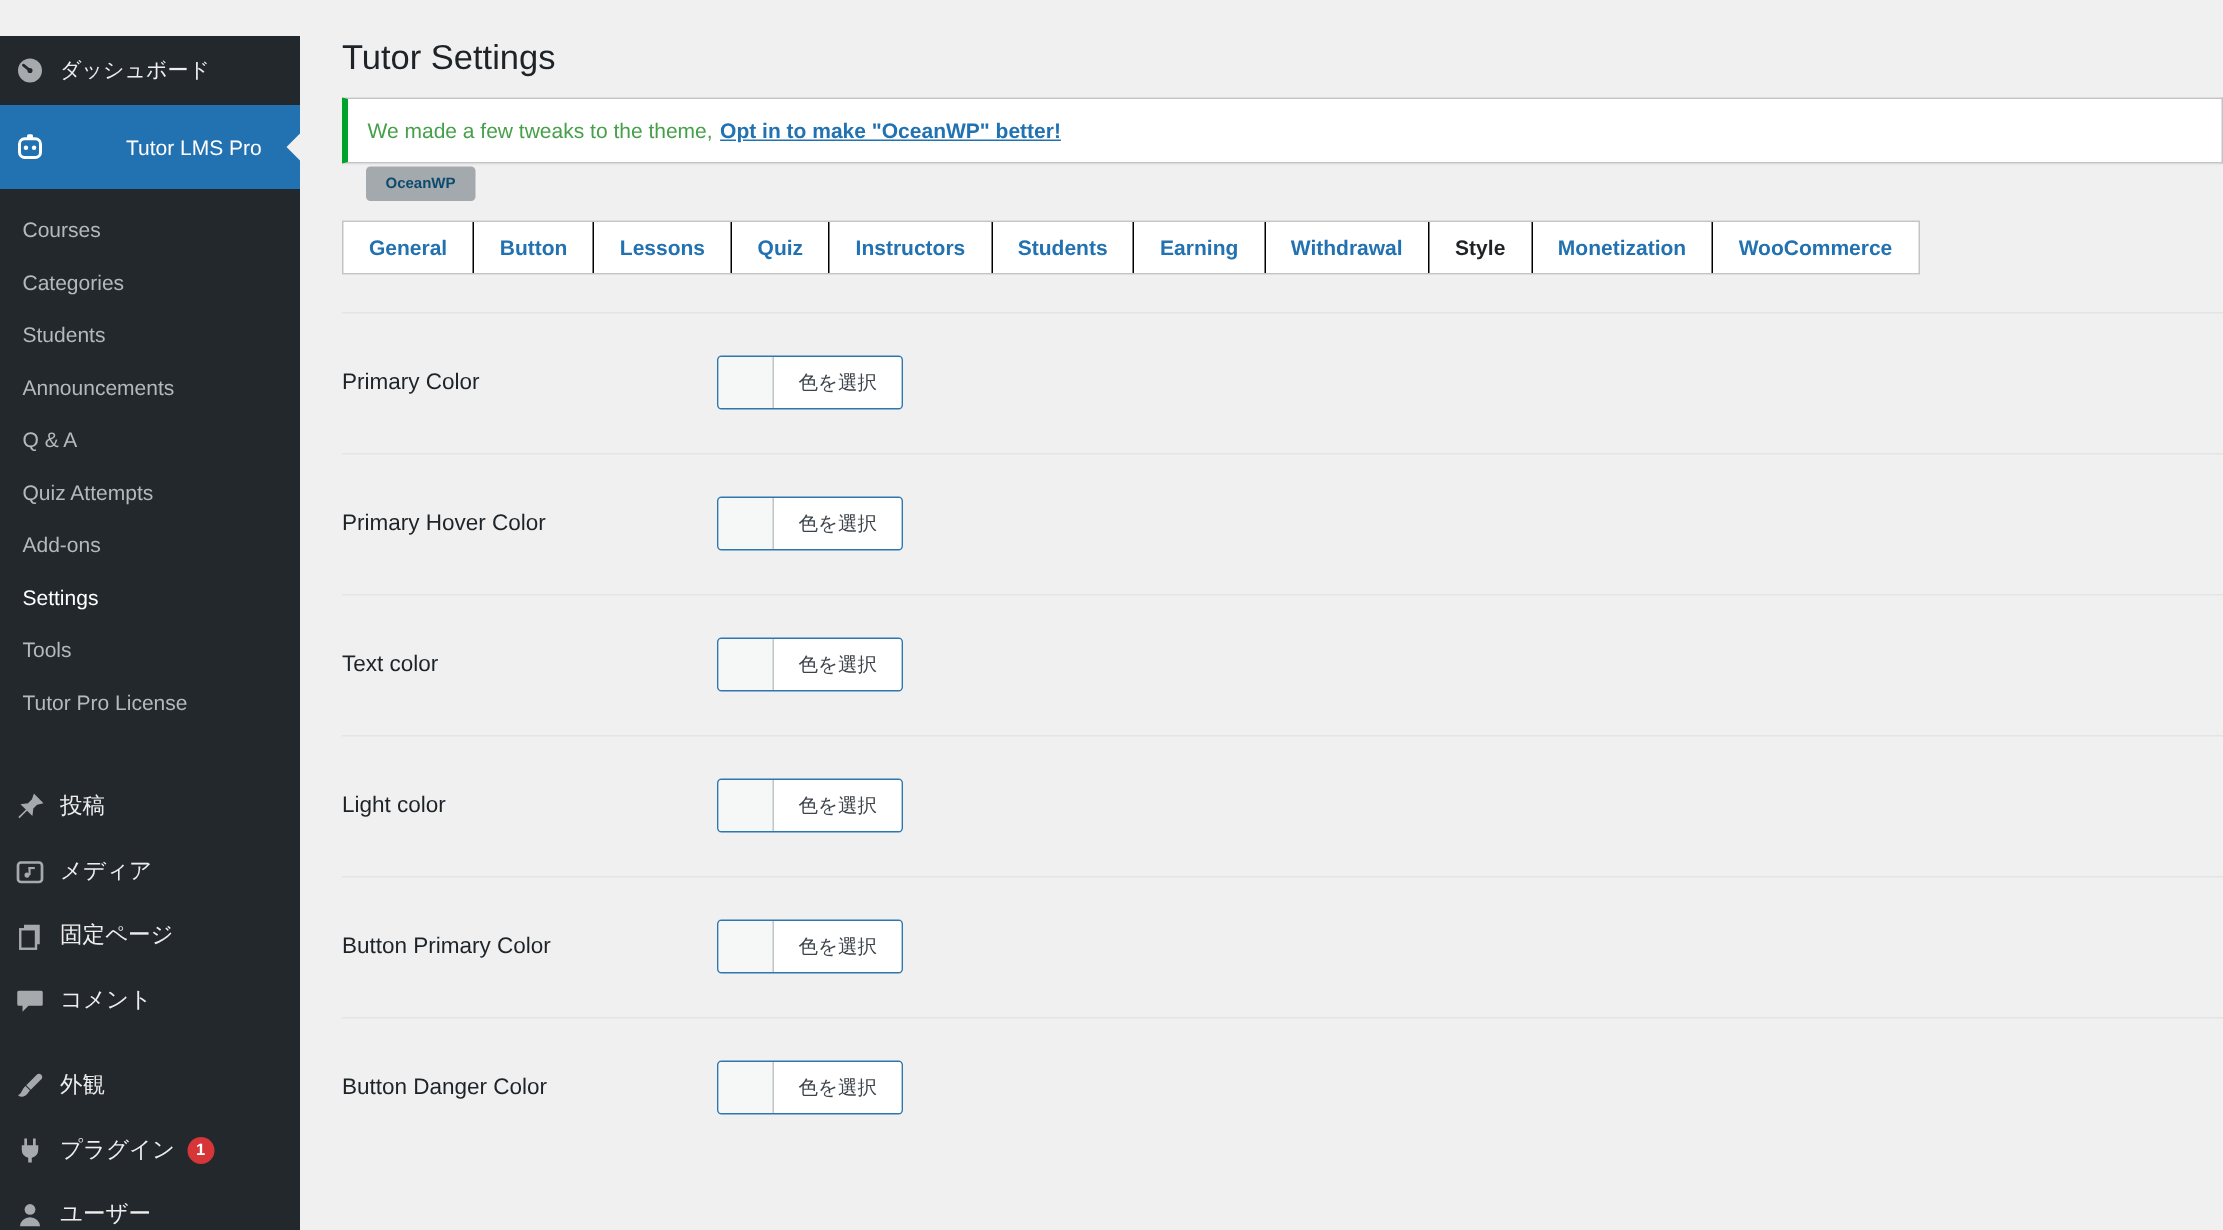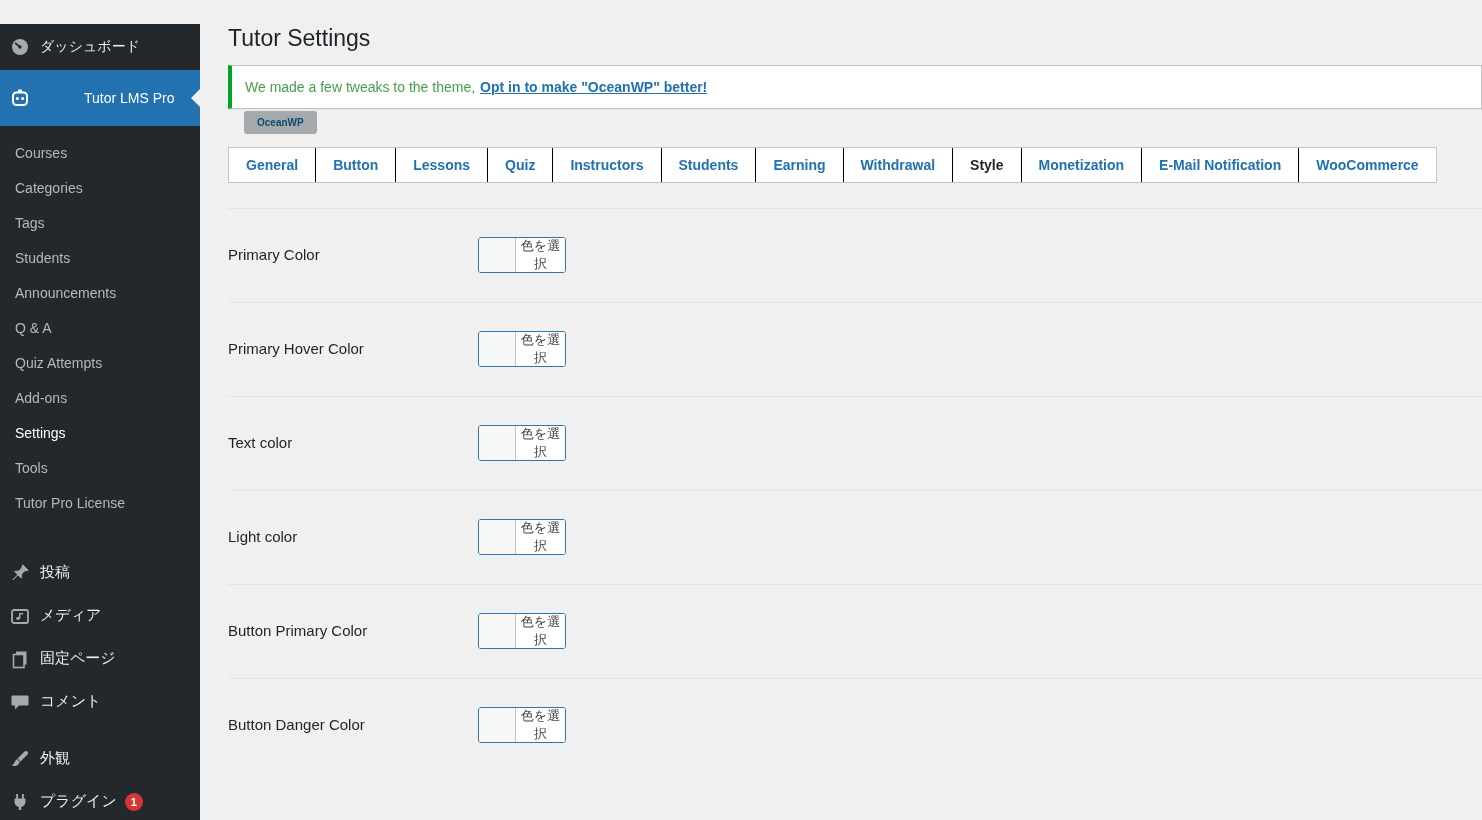--- a/index.html
+++ b/index.html
@@ -86,21 +86,21 @@
     margin-top: 52px; font-size: 20px; font-weight: 700; color: #23282d;
   }
   .rows { margin-top: 25px; }
   .color-row {
     border-top: 1px solid #e2e4e7;
     padding: 28px 0 29px 0;
     display: flex; align-items: center;
   }
   .row-label { width: 250px; font-size: 15px; color: #1d2327; }
   .color-btn {
-    display: flex; width: 88px; height: 36px;
+    display: flex; width: 124px; height: 36px;
     border: 1px solid #2e77ae; border-radius: 3px;
     background: #fff; overflow: hidden; cursor: pointer; padding: 0; justify-content: center;
   }
   .swatch { width: 37px; background: #f6f7f7; border-right: 1px solid #c3c4c7; flex: none; }
   .picker-text {
     flex: 1; display: flex; align-items: center; justify-content: center;
     font-size: 13px; color: #3c434a; background: #fff;
   }
   svg { display: block; }
 </style>
@@ -128,21 +128,20 @@
         <circle cx="7.3" cy="10.5" r="1.5" fill="#fff"></circle>
         <circle cx="12.7" cy="10.5" r="1.5" fill="#fff"></circle>
       </svg>
     </span>
     <span class="mi-label">Tutor LMS Pro</span>
   </div>
 
   <ul class="submenu">
     <li>Courses</li>
     <li>Categories</li>
-    <li>Tags</li>
     <li>Students</li>
     <li>Announcements</li>
     <li>Q &amp; A</li>
     <li>Quiz Attempts</li>
     <li>Add-ons</li>
     <li class="current">Settings</li>
     <li>Tools</li>
     <li>Tutor Pro License</li>
   </ul>
 
@@ -240,21 +239,20 @@
     <div class="tab">General</div>
     <div class="tab">Button</div>
     <div class="tab">Lessons</div>
     <div class="tab">Quiz</div>
     <div class="tab">Instructors</div>
     <div class="tab">Students</div>
     <div class="tab">Earning</div>
     <div class="tab">Withdrawal</div>
     <div class="tab active">Style</div>
     <div class="tab">Monetization</div>
-    <div class="tab">E-Mail Notification</div>
     <div class="tab">WooCommerce</div>
   </div>
 
 
   <div class="rows">
 
     <div class="color-row">
       <span class="row-label">Primary Color</span>
       <button class="color-btn">
         <span class="swatch"></span>

